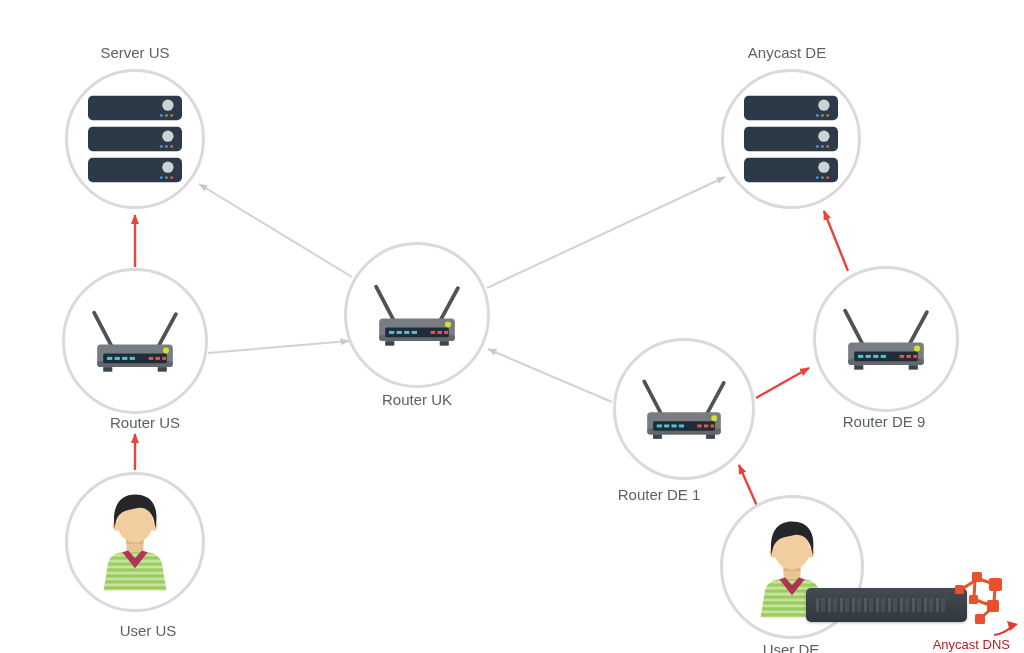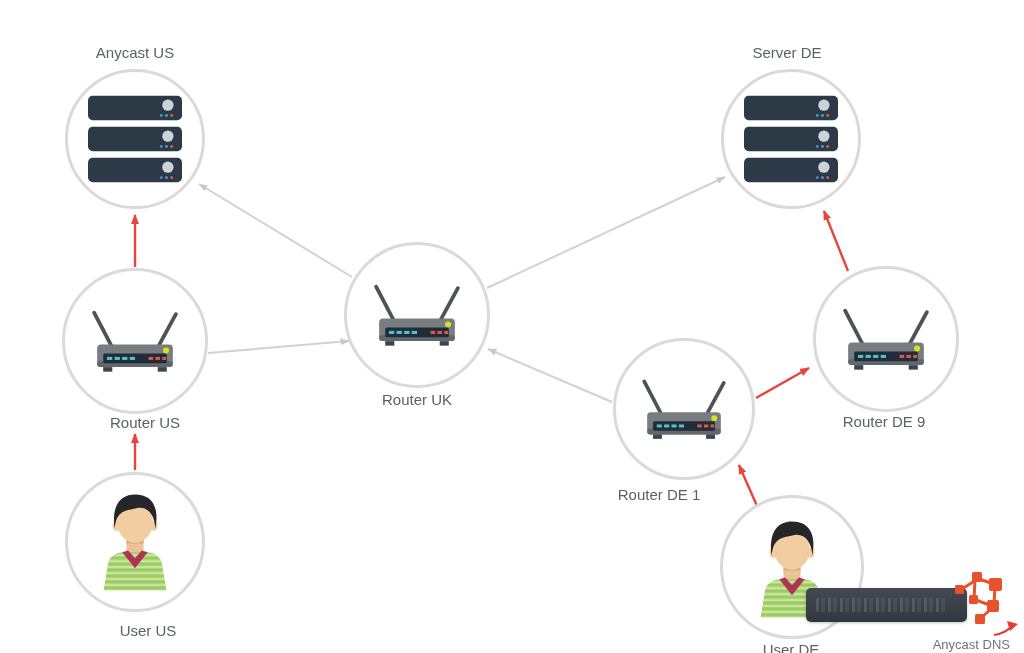--- a/index.html
+++ b/index.html
@@ -16,21 +16,21 @@
   .wm-bar{position:absolute;left:806px;top:588px;width:161px;height:34px;z-index:4;
        border-radius:5px;background:linear-gradient(#434a52,#31373e);
        box-shadow:0 1px 3px rgba(0,0,0,.25)}
   .wm-bar-smudge{position:absolute;left:10px;right:20px;top:10px;height:14px;
        border-radius:2px;opacity:.5;filter:blur(.7px);
        background:repeating-linear-gradient(90deg,#6a727c 0 3px,transparent 3px 5px,
                   #565e68 5px 9px,transparent 9px 12px)}
   .wm-glyph{position:absolute;left:952px;top:571px;z-index:5}
   .wm-swoosh{position:absolute;left:993px;top:620px;z-index:5}
   .wm-caption{position:absolute;right:14px;top:637px;z-index:5;font-size:13px;
-       color:#737373;white-space:nowrap}
+       color:#b91c1c;white-space:nowrap}
 </style>
 </head>
 <body>
 
 <div class="stage">
 
   <svg class="edges" width="1024" height="653">
     <defs>
       <marker id="ag" markerWidth="12" markerHeight="10" refX="8.5" refY="3.5" orient="auto" markerUnits="userSpaceOnUse">
         <path d="M0,0 L9,3.5 L0,7 Z" fill="#c9c9c9"></path>
@@ -72,21 +72,21 @@
           <circle cx="89" cy="21" r="1.5" fill="#e05c5c"></circle>
         <circle cx="78" cy="54" r="1.5" fill="#4a90d9"></circle>
           <circle cx="83.5" cy="54" r="1.5" fill="#4caf7d"></circle>
           <circle cx="89" cy="54" r="1.5" fill="#e05c5c"></circle>
         <circle cx="78" cy="87" r="1.5" fill="#4a90d9"></circle>
           <circle cx="83.5" cy="87" r="1.5" fill="#4caf7d"></circle>
           <circle cx="89" cy="87" r="1.5" fill="#e05c5c"></circle>
       </g>
     </svg>
   </div>
-  <div class="node-label" style="left:135px;top:44px">Anycast US</div>
+  <div class="node-label" style="left:135px;top:44px">Server US</div>
 
   <div class="node-circle" style="left:721px;top:69px;width:140px;height:140px">
     <svg class="node-icon" width="94" height="88" viewBox="0 0 100 92">
       <g fill="#2c3a48">
         <rect x="0" y="0" width="100" height="26" rx="5"></rect>
         <rect x="0" y="33" width="100" height="26" rx="5"></rect>
         <rect x="0" y="66" width="100" height="26" rx="5"></rect>
       </g>
       <g fill="#ccd3d7">
         <circle cx="85" cy="10" r="6"></circle>
@@ -99,21 +99,21 @@
           <circle cx="89" cy="21" r="1.5" fill="#e05c5c"></circle>
         <circle cx="78" cy="54" r="1.5" fill="#4a90d9"></circle>
           <circle cx="83.5" cy="54" r="1.5" fill="#4caf7d"></circle>
           <circle cx="89" cy="54" r="1.5" fill="#e05c5c"></circle>
         <circle cx="78" cy="87" r="1.5" fill="#4a90d9"></circle>
           <circle cx="83.5" cy="87" r="1.5" fill="#4caf7d"></circle>
           <circle cx="89" cy="87" r="1.5" fill="#e05c5c"></circle>
       </g>
     </svg>
   </div>
-  <div class="node-label" style="left:787px;top:44px">Server DE</div>
+  <div class="node-label" style="left:787px;top:44px">Anycast DE</div>
 
   <div class="node-circle" style="left:62px;top:268px;width:146px;height:146px">
     <svg class="node-icon" width="106" height="72" viewBox="0 0 140 95">
       <g stroke="#4e5357" stroke-width="5" stroke-linecap="round">
         <line x1="42" y1="60" x2="16" y2="10"></line>
           <line x1="98" y1="60" x2="124" y2="12"></line>
       </g>
       <rect x="20" y="52" width="100" height="30" rx="5" fill="#787d81"></rect>
       <rect x="20" y="74" width="100" height="8" rx="4" fill="#62676c"></rect>
       <circle cx="111" cy="60" r="4" fill="#d9e021"></circle>

